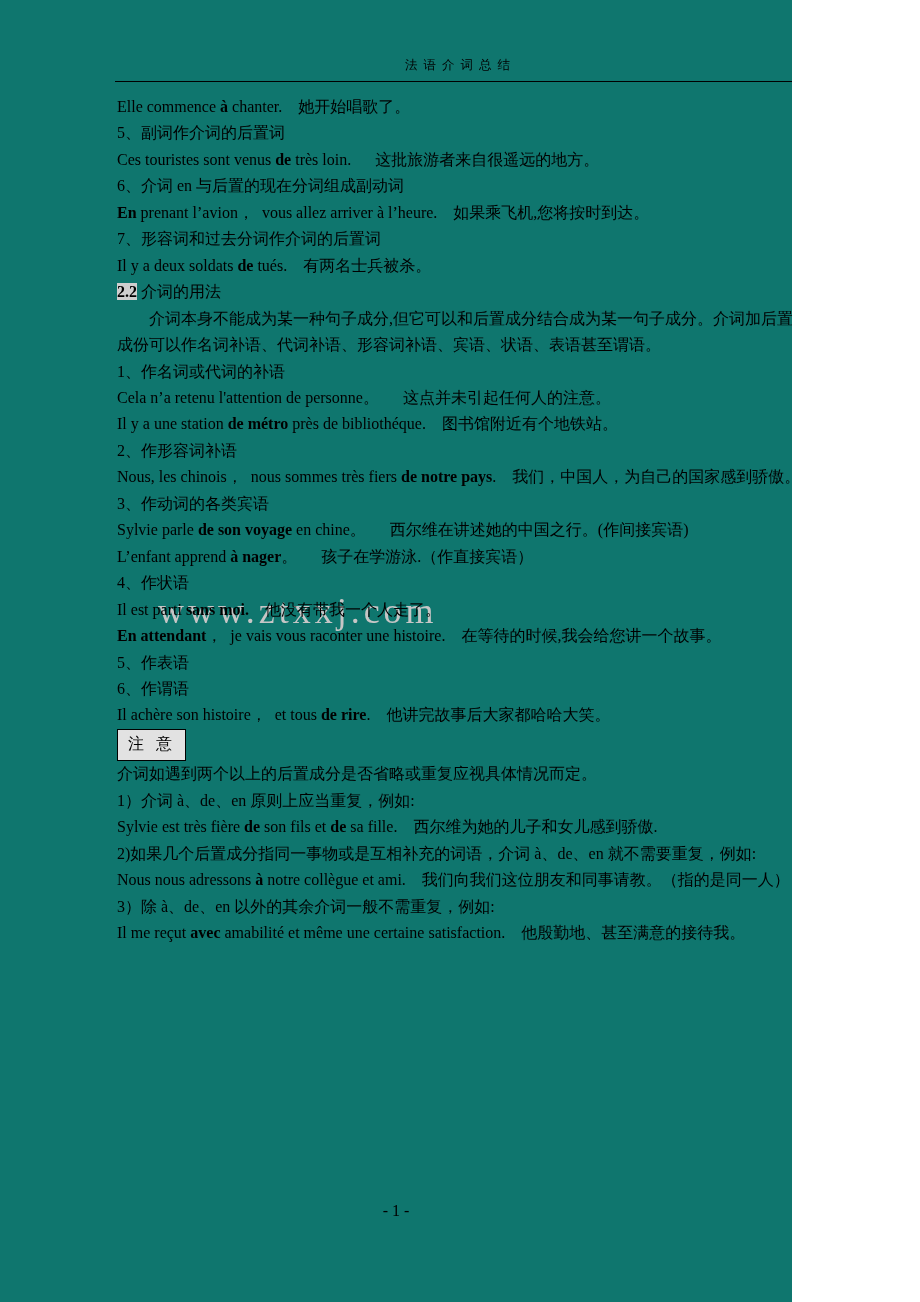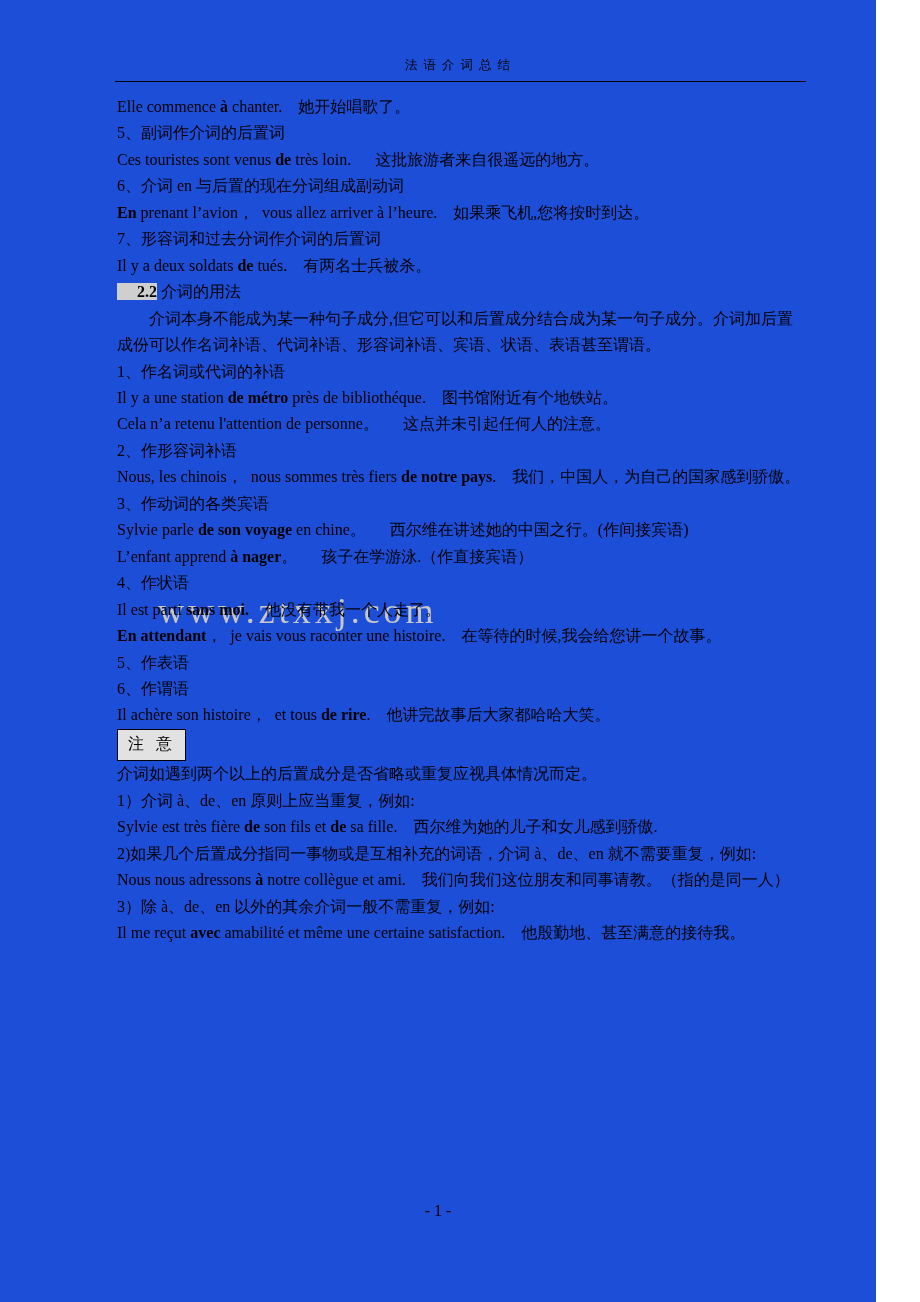--- a/index.html
+++ b/index.html
@@ -1,19 +1,19 @@
 <!DOCTYPE html>
 <html><head>
 <meta charset="utf-8">
 <style>
   html,body{margin:0;padding:0;background:#ffffff;}
   .page{
     position:relative;
-    width:876px;height:1302px;
-    background:#1d4ed8;
+    width:792px;height:1302px;
+    background:#0f766e;
     overflow:hidden;
     font-family:"Liberation Serif","DejaVu Serif",serif;
     color:#000;
     text-decoration:underline;
   }
   .header{
     position:absolute;top:57px;left:115px;width:691px;
     text-align:center;
     border-bottom:1.5px solid #000;
     padding-bottom:7px;
@@ -30,21 +30,21 @@
     user-select:none;
   }
   .content{
     position:absolute;top:94px;left:117px;width:691px;
     font-size:16px;
     line-height:26.45px;
   }
   .content p{margin:0;}
   p.indent{text-indent:2em;}
   .b{font-weight:bold;}
-  .hl{background:#cfcfcf;padding-left:20px;}
+  .hl{background:#cfcfcf;}
   .box-line{margin:5px 0 10px 2px;}
   .notice-box{
     display:inline-block;
     border:1.5px solid #000;
     background:#e2e2e2;
     padding:1px 9px 3px 10px;
     letter-spacing:4px;
   }
   .footer{
     position:absolute;top:1202px;left:0;width:100%;
@@ -66,22 +66,22 @@
       <p><span>Elle commence </span><span class="b">à</span><span> chanter.　她开始唱歌了。</span></p>
       <p><span>5、副词作介词的后置词</span></p>
       <p><span>Ces touristes sont venus </span><span class="b">de</span><span> très loin.　 这批旅游者来自很遥远的地方。</span></p>
       <p><span>6、介词 en 与后置的现在分词组成副动词</span></p>
       <p><span class="b">En</span><span> prenant l’avion， vous allez arriver à l’heure.　如果乘飞机,您将按时到达。</span></p>
       <p><span>7、形容词和过去分词作介词的后置词</span></p>
       <p><span>Il y a deux soldats </span><span class="b">de</span><span> tués.　有两名士兵被杀。</span></p>
       <p><span class="b hl">2.2</span><span> 介词的用法</span></p>
       <p class="indent"><span>介词本身不能成为某一种句子成分,但它可以和后置成分结合成为某一句子成分。介词加后置成份可以作名词补语、代词补语、形容词补语、宾语、状语、表语甚至谓语。</span></p>
       <p><span>1、作名词或代词的补语</span></p>
+      <p><span>Cela n’a retenu l'attention de personne。　 这点并未引起任何人的注意。</span></p>
       <p><span>Il y a une station </span><span class="b">de métro</span><span> près de bibliothéque.　图书馆附近有个地铁站。</span></p>
-      <p><span>Cela n’a retenu l'attention de personne。　 这点并未引起任何人的注意。</span></p>
       <p><span>2、作形容词补语</span></p>
       <p><span>Nous, les chinois， nous sommes très fiers </span><span class="b">de notre pays</span><span>.　我们，中国人，为自己的国家感到骄傲。</span></p>
       <p><span>3、作动词的各类宾语</span></p>
       <p><span>Sylvie parle </span><span class="b">de son voyage</span><span> en chine。　 西尔维在讲述她的中国之行。(作间接宾语)</span></p>
       <p><span>L’enfant apprend </span><span class="b">à nager</span><span>。　 孩子在学游泳.（作直接宾语）</span></p>
       <p><span>4、作状语</span></p>
       <p><span>Il est parti </span><span class="b">sans moi.</span><span>　他没有带我一个人走了。</span></p>
       <p><span class="b">En attendant</span><span>， je vais vous raconter une histoire.　在等待的时候,我会给您讲一个故事。</span></p>
       <p><span>5、作表语</span></p>
       <p><span>6、作谓语</span></p>

